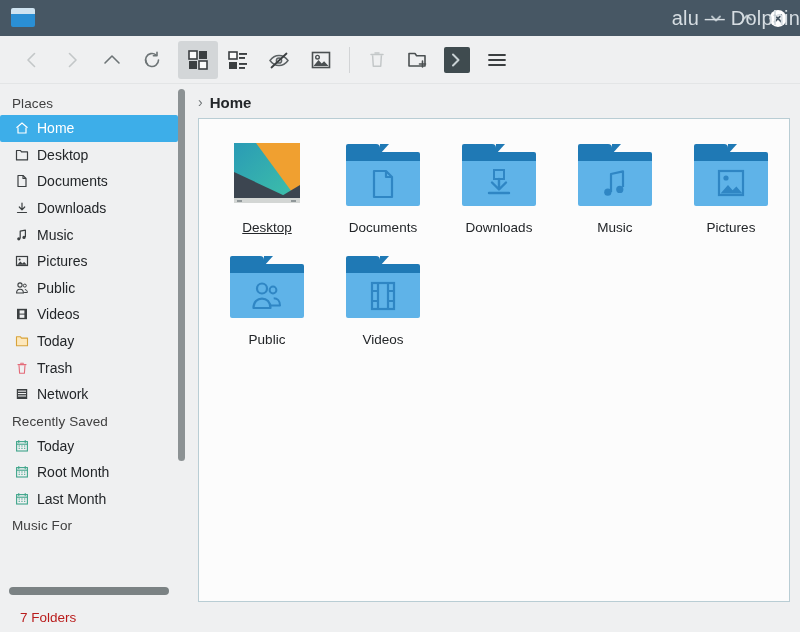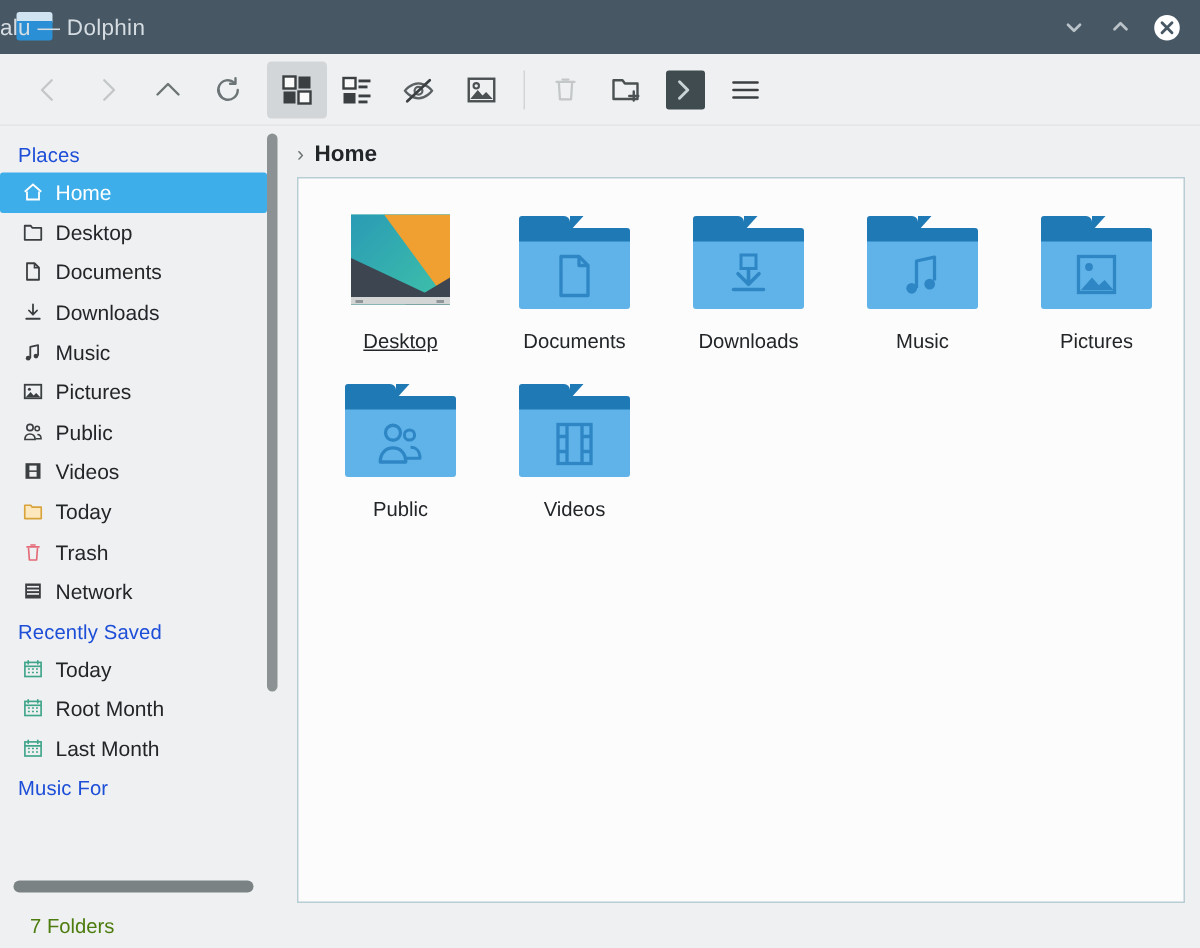--- a/index.html
+++ b/index.html
@@ -19,22 +19,22 @@
   .app-icon { width: 30px; height: 22px; margin-left: 9px; position: relative; }
   .app-icon .f-back {
     position: absolute; left: 2px; top: 1px; width: 24px; height: 7px;
     background: #cfe3f0; border-radius: 2px 2px 0 0;
   }
   .app-icon .f-front {
     position: absolute; left: 2px; top: 7px; width: 24px; height: 13px;
     background: #2a8fd4; border-radius: 0 0 2px 2px;
   }
   .title-text {
-    position: absolute; left: 0; right: 0; text-align: left;
-    color: #d6dde2; font-size: 15px; letter-spacing: .2px;
+    position: absolute; left: 0; right: 0; text-align: right;
+    color: #d6dde2; font-size: 20px; letter-spacing: .2px;
   }
   .win-btns { margin-left: auto; display: flex; align-items: center; gap: 13px; padding-right: 13px; }
   .win-btn { width: 18px; height: 18px; display: flex; align-items: center; justify-content: center; cursor: pointer; }
   .win-btn svg { display: block; }
 
   
   .toolbar {
     height: 48px; flex: 0 0 48px; background: #eff0f1;
     display: flex; align-items: center; padding-left: 12px; gap: 0;
     border-bottom: 1px solid #e3e5e6;
@@ -51,21 +51,21 @@
 
   
   .body { flex: 1; display: flex; min-height: 0; background: #eff0f1; }
 
   
   .sidebar {
     width: 190px; flex: 0 0 190px; background: #eff0f1; position: relative;
     padding-top: 6px; overflow: hidden;
   }
   .side-group {
-    font-size: 13.5px; color: #1d4ed8; padding: 6px 0 4px 12px; letter-spacing: .1px;
+    font-size: 13.5px; color: #404040; padding: 6px 0 4px 12px; letter-spacing: .1px;
   }
   .side-item {
     height: 26.6px; display: flex; align-items: center; gap: 7px;
     padding-left: 14px; font-size: 14px; color: #232629; cursor: pointer;
     margin-right: 12px; border-radius: 2px;
   }
   .side-item.selected { background: #3daee9; color: #ffffff; }
   .side-ico { width: 16px; height: 16px; display: flex; align-items: center; justify-content: center; flex: 0 0 16px; }
   .side-ico svg { display: block; }
 
@@ -151,21 +151,21 @@
   }
   .wall .w-panel i {
     position: absolute; top: 1.5px; width: 5px; height: 2px; background: #9aa0a2; font-style: normal;
   }
 
   
   .statusbar {
     height: 30px; flex: 0 0 30px; display: flex; align-items: center;
     padding: 0 12px 0 8px; background: #eff0f1;
   }
-  .status-left { margin-left: 12px; font-size: 13.5px; color: #4d7c0f; }
+  .status-left { margin-left: 12px; font-size: 13.5px; color: #b91c1c; }
   .status-right { margin-left: auto; display: flex; align-items: center; gap: 10px; }
   .capacity-track {
     width: 135px; height: 8px; background: #b6babc; border-radius: 4px; overflow: hidden;
     cursor: pointer;
   }
   .capacity-fill { height: 100%; background: #36a6e0; border-radius: 4px; }
   .status-free { font-size: 13.5px; color: #232629; }
 </style>
 </head>
 <body>

